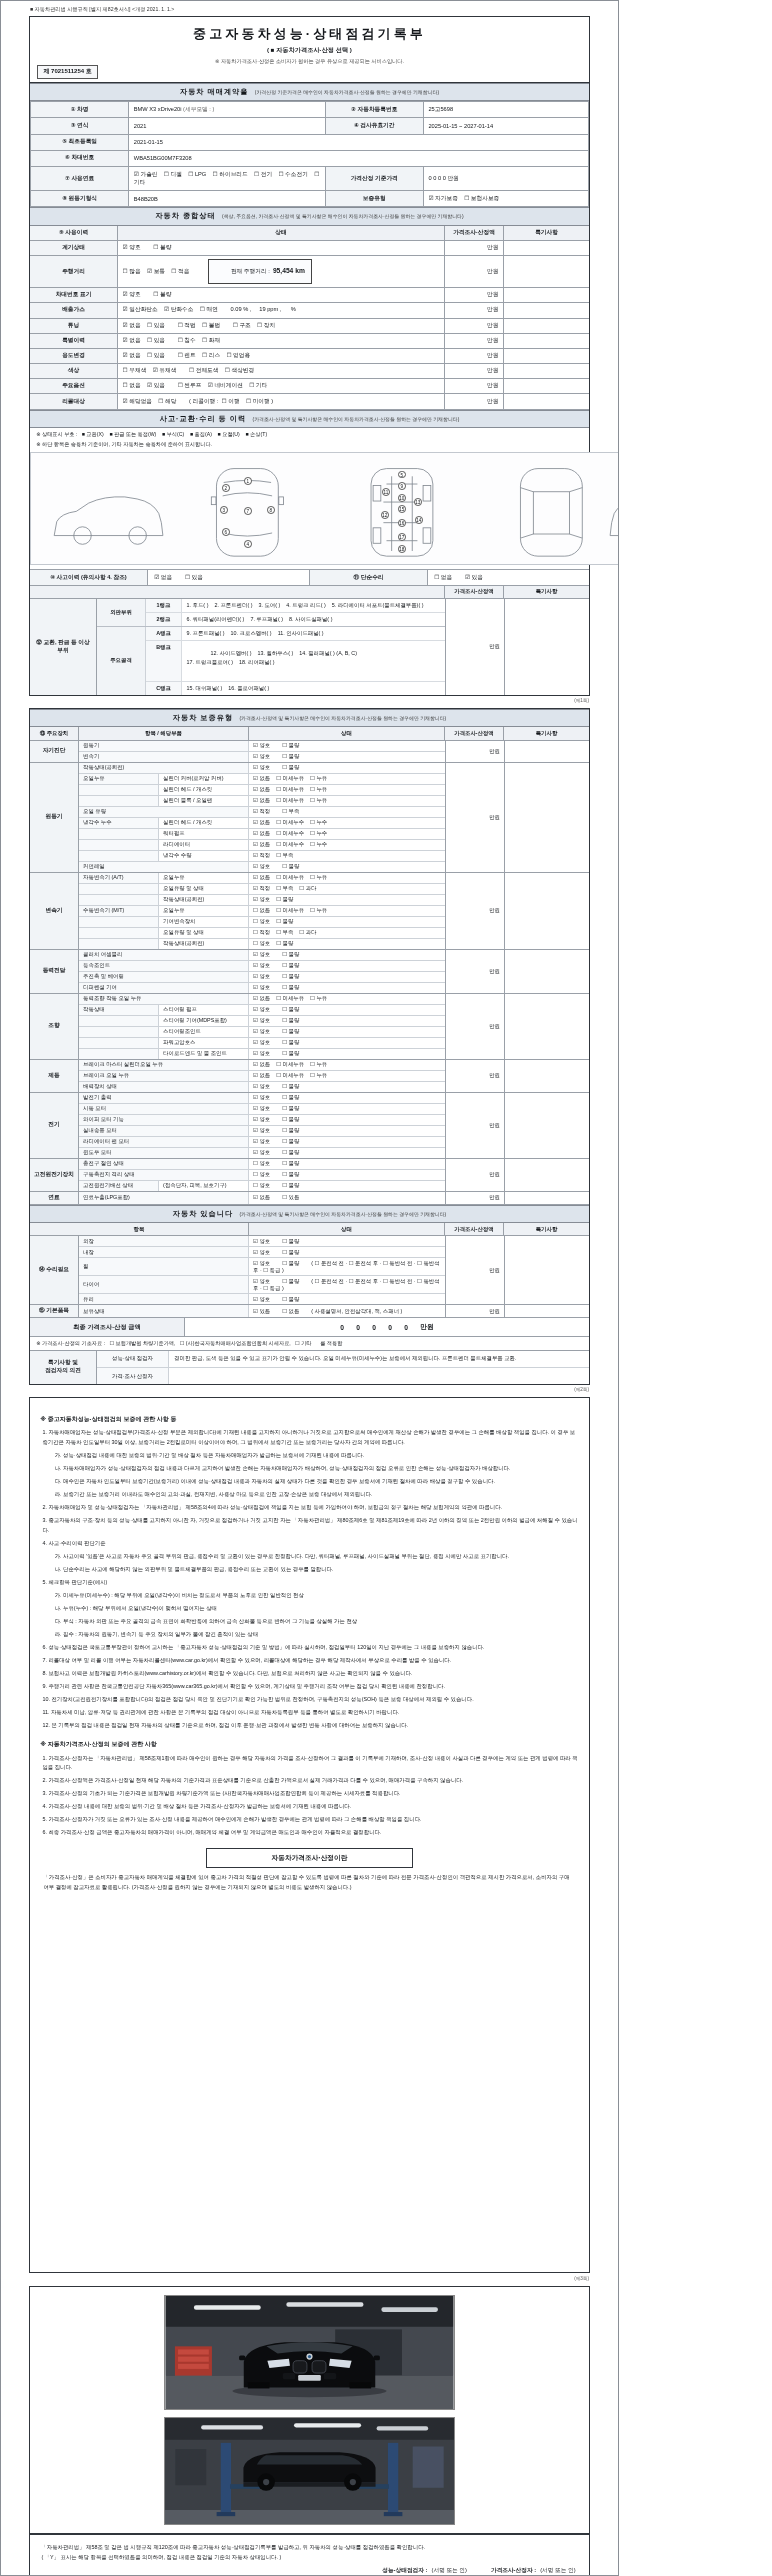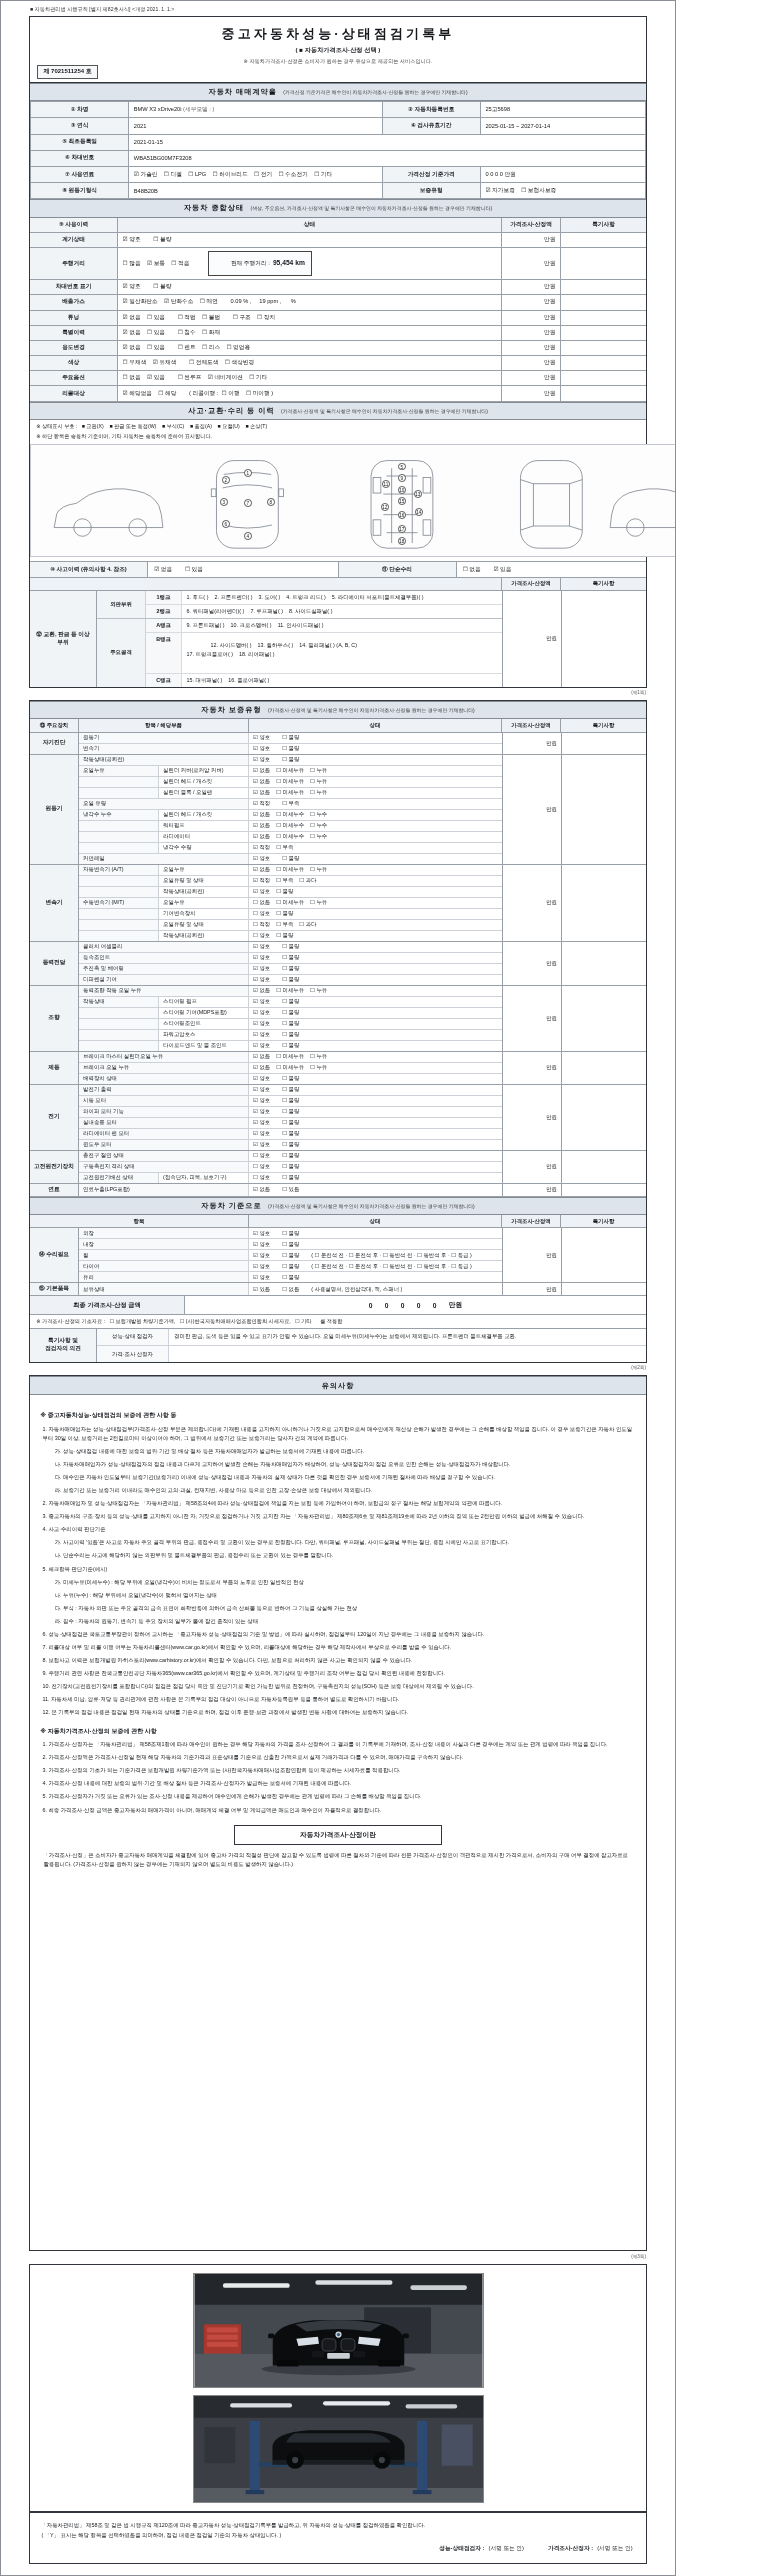--- a/index.html
+++ b/index.html
@@ -1,16 +1,16 @@
 <!DOCTYPE html>
 <html style="font-size:8.2px"><head>
 <meta charset="utf-8">
 <style>
   html,body{margin:0;padding:0;background:#fff;}
-  .page{width:676px;height:2576px;overflow:hidden;box-sizing:border-box;border:0.5px solid #8a8f96;
+  .page{width:619px;height:2576px;overflow:hidden;box-sizing:border-box;border:0.5px solid #8a8f96;
         background:#fff;padding:4.1px 28px 0;color:#15181c;
         font-family:"Liberation Sans","DejaVu Sans",sans-serif;}
   .form-ref{font-size:5.2px;color:#333;margin:1px 1px 3.1px;}
   .box{border:1px solid #30353b;background:#fff;}
   .mark{font-size:4.6px;color:#555;text-align:right;margin:2.1px 1px 5.2px;}
 
   
   .doc-header{position:relative;padding:8.2px 5.2px 17.5px;border-bottom:1px solid #30353b;}
   .doc-title{margin:0;text-align:center;font-size:13px;letter-spacing:3.1px;font-weight:bold;}
   .doc-subtitle{text-align:center;font-size:6.2px;font-weight:bold;margin-top:3.1px;}
@@ -754,21 +754,21 @@
             <div class="dcell item wide">연료누출(LPG포함)</div>
 
             <div class="dcell state">☑ 없음        ☐ 있음</div>
           </div>
         </div>
       <div class="gamt">만원</div>
       <div class="gnote"></div>
     </div>
 
     <div class="sec-bar">
-      <span class="sec-title">자동차 기준으로</span>
+      <span class="sec-title">자동차 있습니다</span>
       <span class="sec-note">(가격조사·산정액 및 특기사항은 매수인이 자동차가격조사·산정을 원하는 경우에만 기재합니다)</span>
     </div>
     <div class="dhead ehead">
       <div class="dh it">항목</div>
       <div class="dh st">상태</div>
       <div class="dh am">가격조사·산정액</div>
       <div class="dh no">특기사항</div>
     </div>
 
     <div class="dgroup">
@@ -845,23 +845,20 @@
         <div class="op-row">
           <div class="op-role">가격·조사 산정자</div>
           <div class="op-text"></div>
         </div>
       </div>
     </div>
   </div>
   <div class="mark">(제2쪽)</div>
 
   <div class="box notice">
-    <div class="sec-bar">
-      <span class="sec-title">유의사항</span>
-    </div>
     <div class="notice-body">
       <div>
 
           <div class="ni h">※ 중고자동차성능·상태점검의 보증에 관한 사항 등</div>
 
           <div class="ni n">1.  자동차매매업자는 성능·상태점검부(가격조사·산정 부분은 제외합니다)에 기재된 내용을 고지하지 아니하거나 거짓으로 고지함으로써 매수인에게 재산상 손해가 발생한 경우에는 그 손해를 배상할 책임을 집니다. 이 경우 보증기간은 자동차 인도일부터 30일 이상, 보증거리는 2천킬로미터 이상이어야 하며, 그 범위에서 보증기간 또는 보증거리는 당사자 간의 계약에 따릅니다.</div>
 
           <div class="ni s">가.  성능·상태점검 내용에 대한 보증의 범위·기간 및 배상 절차 등은 자동차매매업자가 발급하는 보증서에 기재된 내용에 따릅니다.</div>
 
           <div class="ni s">나.  자동차매매업자가 성능·상태점검자의 점검 내용과 다르게 고지하여 발생한 손해는 자동차매매업자가 배상하며, 성능·상태점검자의 점검 오류로 인한 손해는 성능·상태점검자가 배상합니다.</div>

